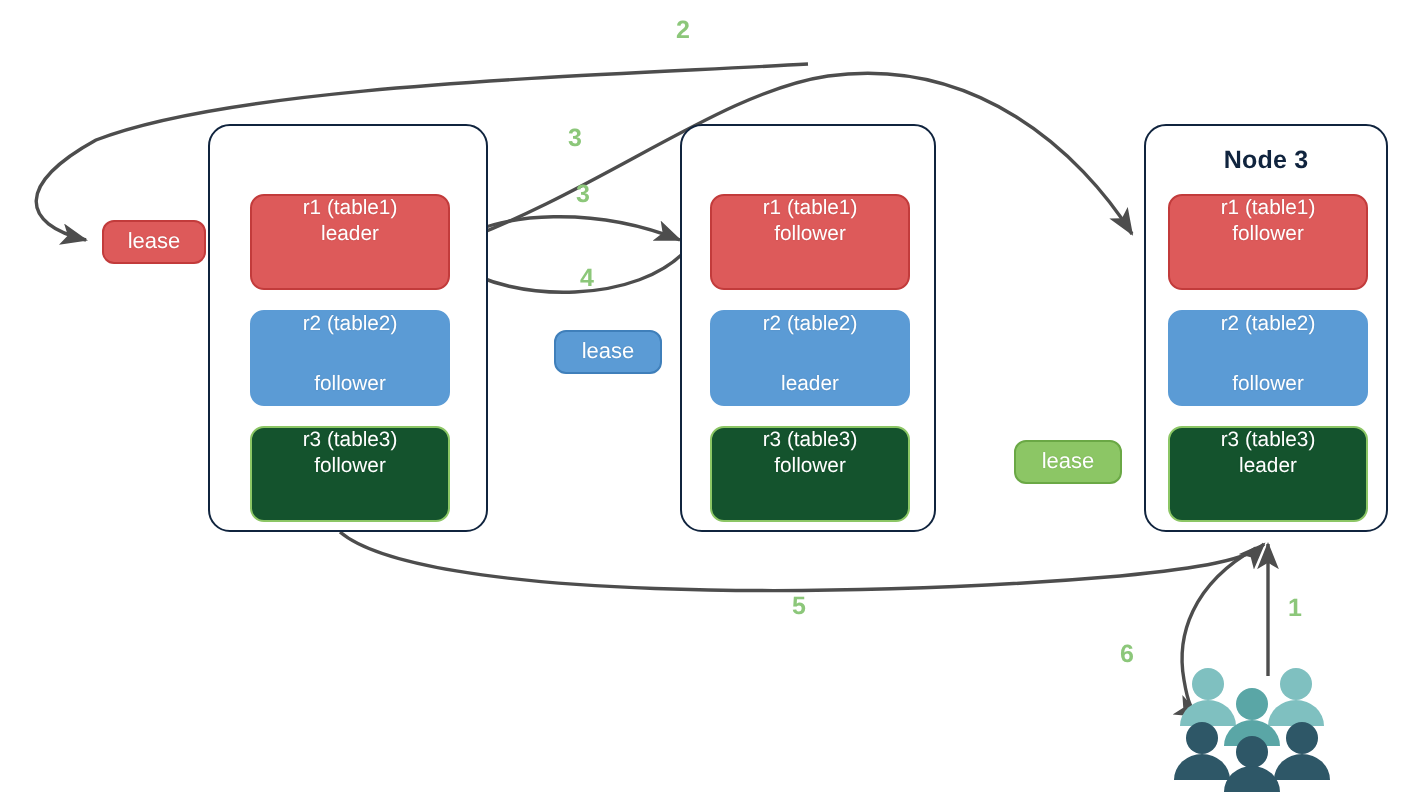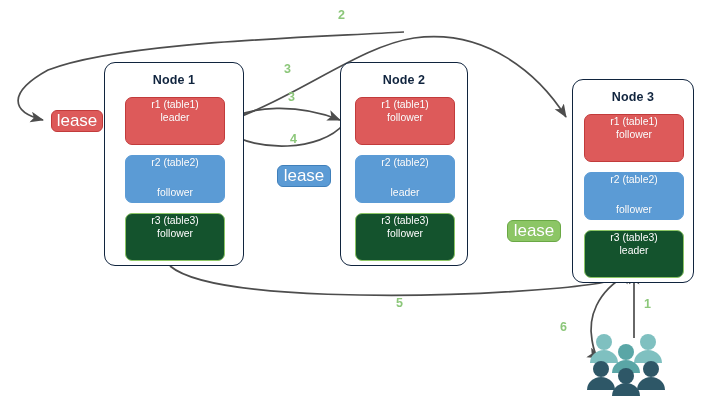--- a/index.html
+++ b/index.html
@@ -47,21 +47,21 @@
   .r-blue{background:#5b9bd5;border:1.6px solid #5b9bd5;gap:17px;}
   .r-green{background:#14532d;border:1.6px solid #8cc665;}
 
   
   .lease{
     position:absolute;
     box-sizing:border-box;
     border-radius:6px;
     display:flex;align-items:center;justify-content:center;
     color:#ffffff;
-    font-size:17px;
+    font-size:11px;
     z-index:4;
     text-shadow:0 0 1px rgba(0,0,0,.12);
     text-align:right;
   }
   .lease.l-red{background:#dd5a5a;border:1.6px solid #c23b3b;}
   .lease.l-blue{background:#5b9bd5;border:1.5px solid #3f7fba;}
   .lease.l-green{background:#8cc665;border:1.5px solid #6aa845;}
 
   
   .edge-label{
@@ -97,54 +97,52 @@
     <path d="M 344,124 C 320,152 256,152 228,132" fill="none" stroke="#4d4d4d" stroke-width="1.7" marker-end="url(#ah)"></path>
 
     <path d="M 170,266 C 210,300 420,300 560,288 C 600,284 624,280 632,272" fill="none" stroke="#4d4d4d" stroke-width="1.7" marker-end="url(#ah)"></path>
 
     <path d="M 634,338 L 634,272" fill="none" stroke="#4d4d4d" stroke-width="1.7" marker-end="url(#ah)"></path>
 
     <path d="M 628,274 C 596,292 588,318 592,340 C 594,352 596,356 600,358" fill="none" stroke="#4d4d4d" stroke-width="1.7" marker-end="url(#ah)"></path>
   </svg>
 
   <div class="node" style="left:104px;top:62px;width:140px;height:204px;">
-    <div class="node-title">Node 1</div>
 
     <div class="replica r-red" style="left:20px;top:34px;width:100px;height:48px;">
       <span>r1 (table1)</span>
       <span>leader</span>
     </div>
     <div class="replica r-blue" style="left:20px;top:92px;width:100px;height:48px;">
       <span>r2 (table2)</span>
       <span>follower</span>
     </div>
     <div class="replica r-green" style="left:20px;top:150px;width:100px;height:48px;">
       <span>r3 (table3)</span>
       <span>follower</span>
     </div>
   </div>
 
   <div class="node" style="left:340px;top:62px;width:128px;height:204px;">
-    <div class="node-title">Node 2</div>
 
     <div class="replica r-red" style="left:14px;top:34px;width:100px;height:48px;">
       <span>r1 (table1)</span>
       <span>follower</span>
     </div>
     <div class="replica r-blue" style="left:14px;top:92px;width:100px;height:48px;">
       <span>r2 (table2)</span>
       <span>leader</span>
     </div>
     <div class="replica r-green" style="left:14px;top:150px;width:100px;height:48px;">
       <span>r3 (table3)</span>
       <span>follower</span>
     </div>
   </div>
 
-  <div class="node" style="left:572px;top:79px;width:122px;height:204px;">
+  <div class="node" style="left:572px;top:62px;width:122px;height:204px;">
     <div class="node-title">Node 3</div>
 
     <div class="replica r-red" style="left:11px;top:34px;width:100px;height:48px;">
       <span>r1 (table1)</span>
       <span>follower</span>
     </div>
     <div class="replica r-blue" style="left:11px;top:92px;width:100px;height:48px;">
       <span>r2 (table2)</span>
       <span>follower</span>
     </div>

